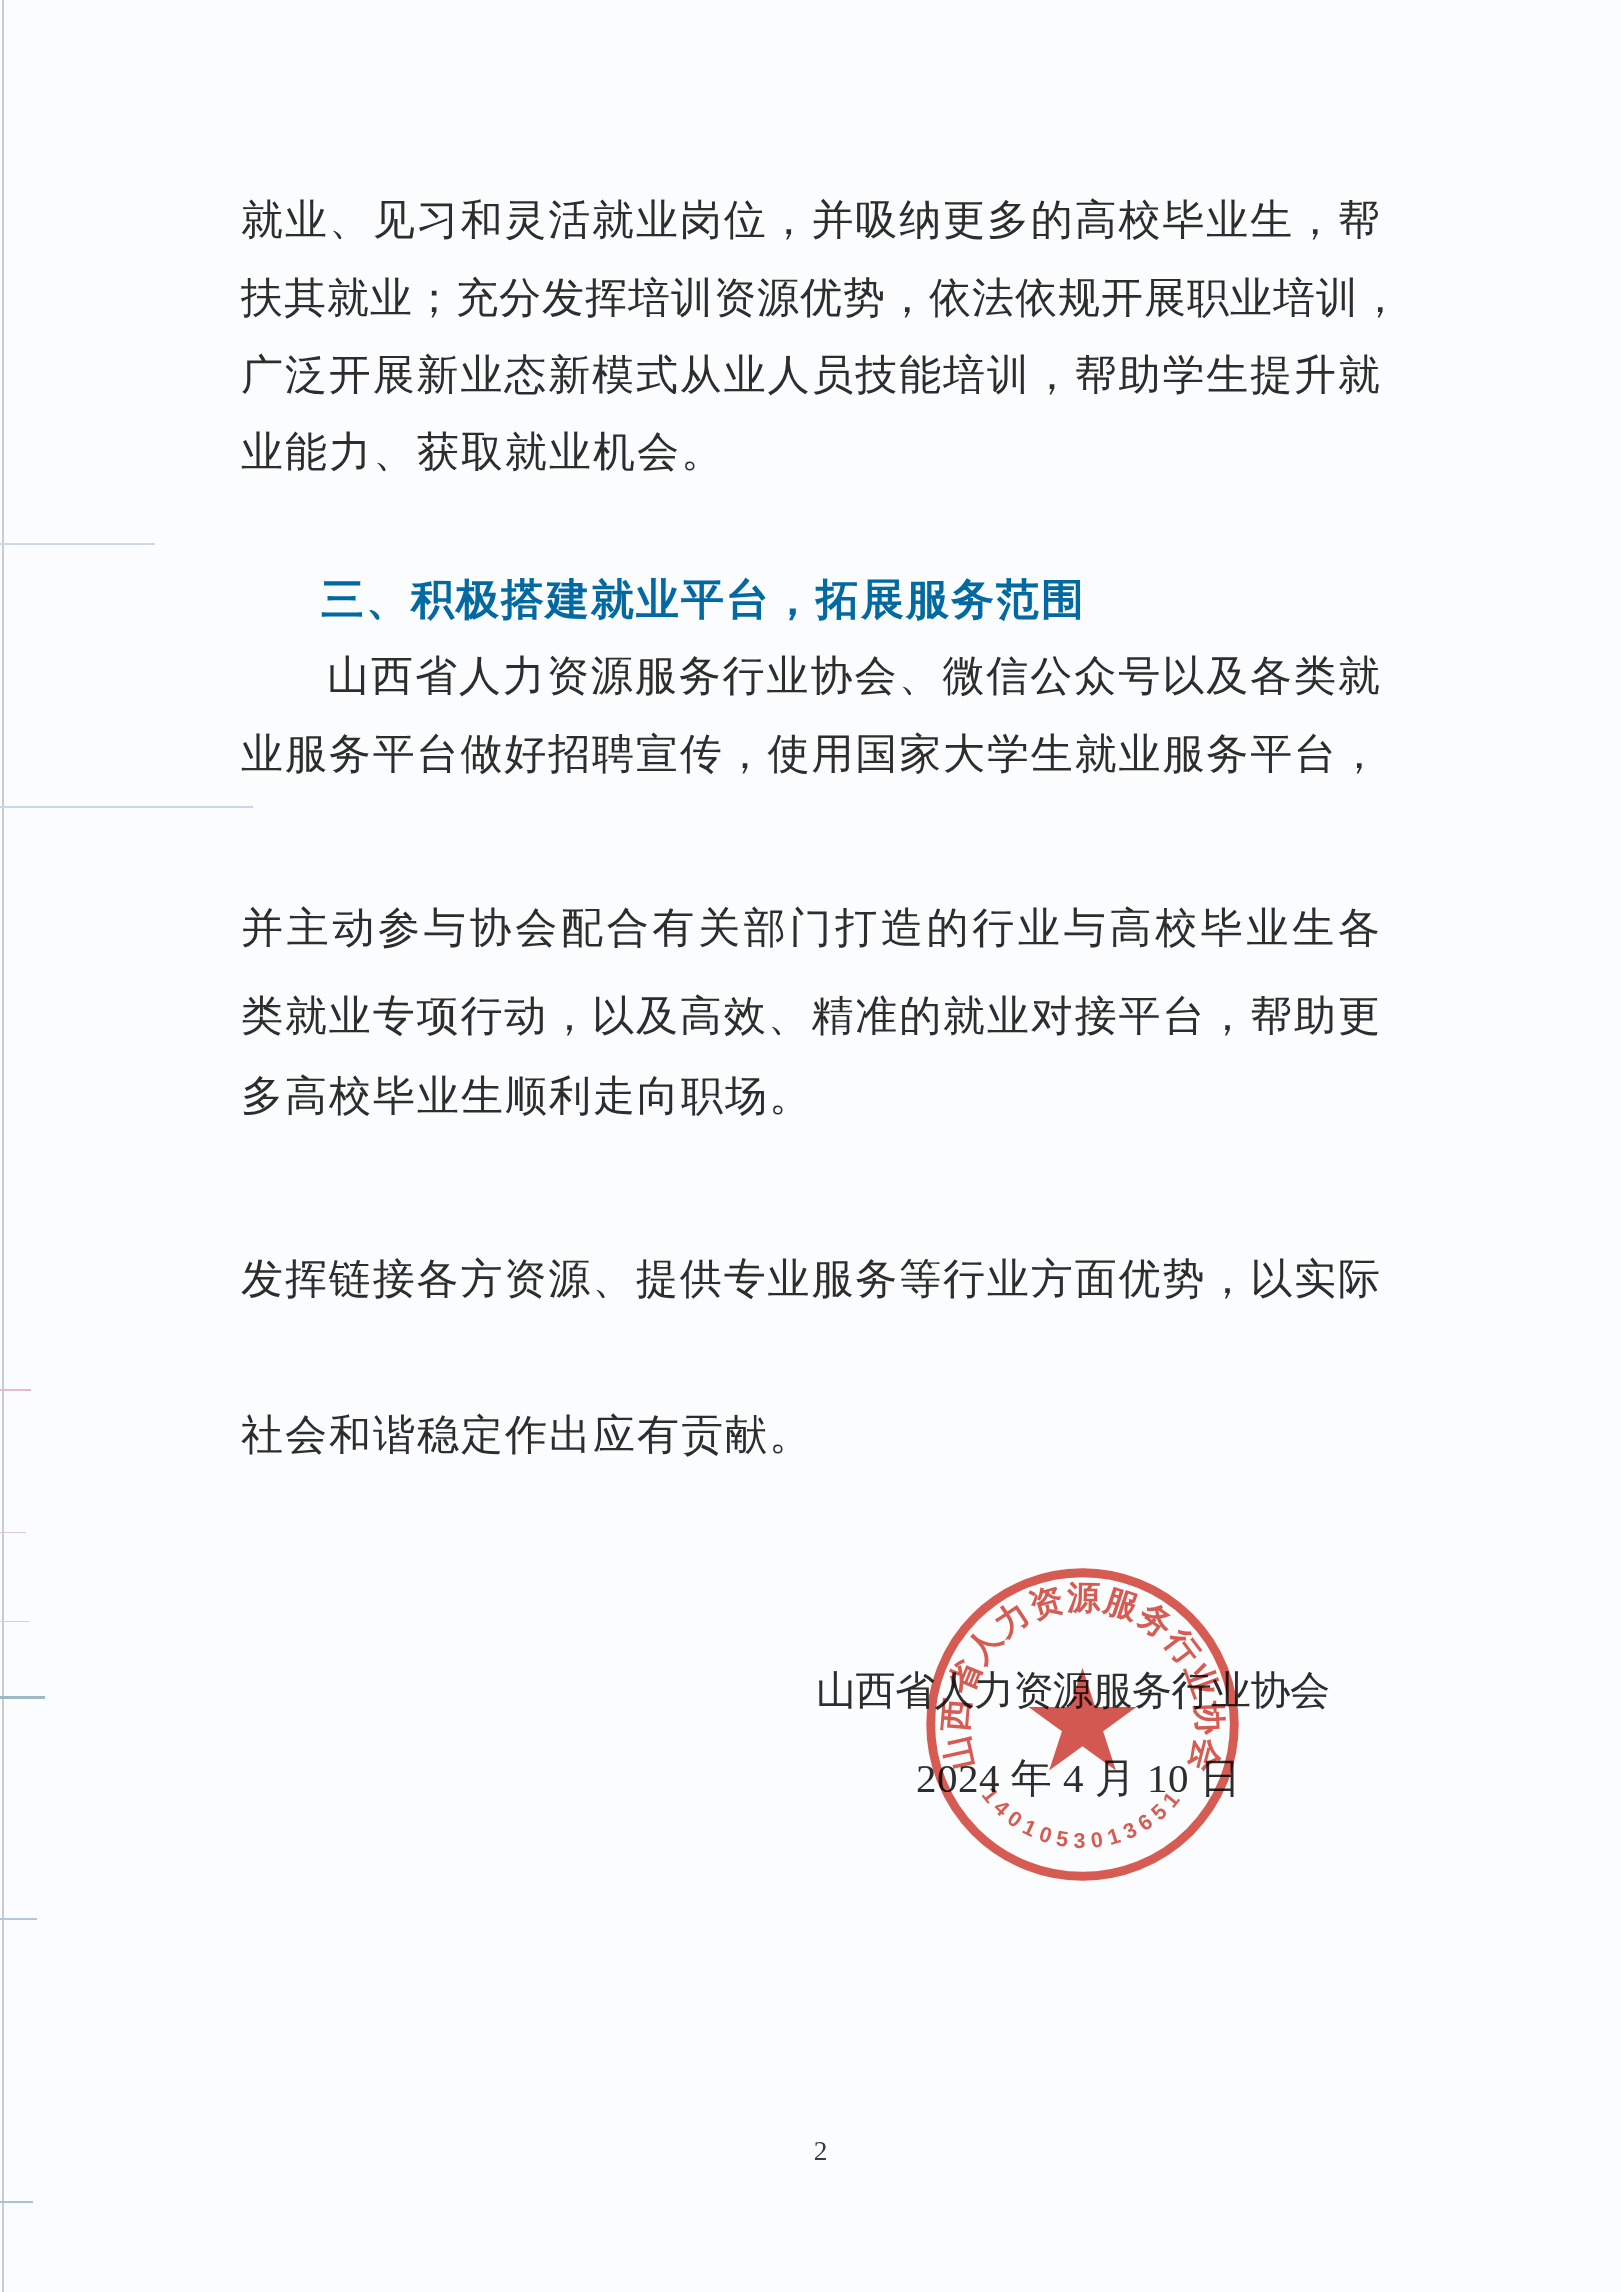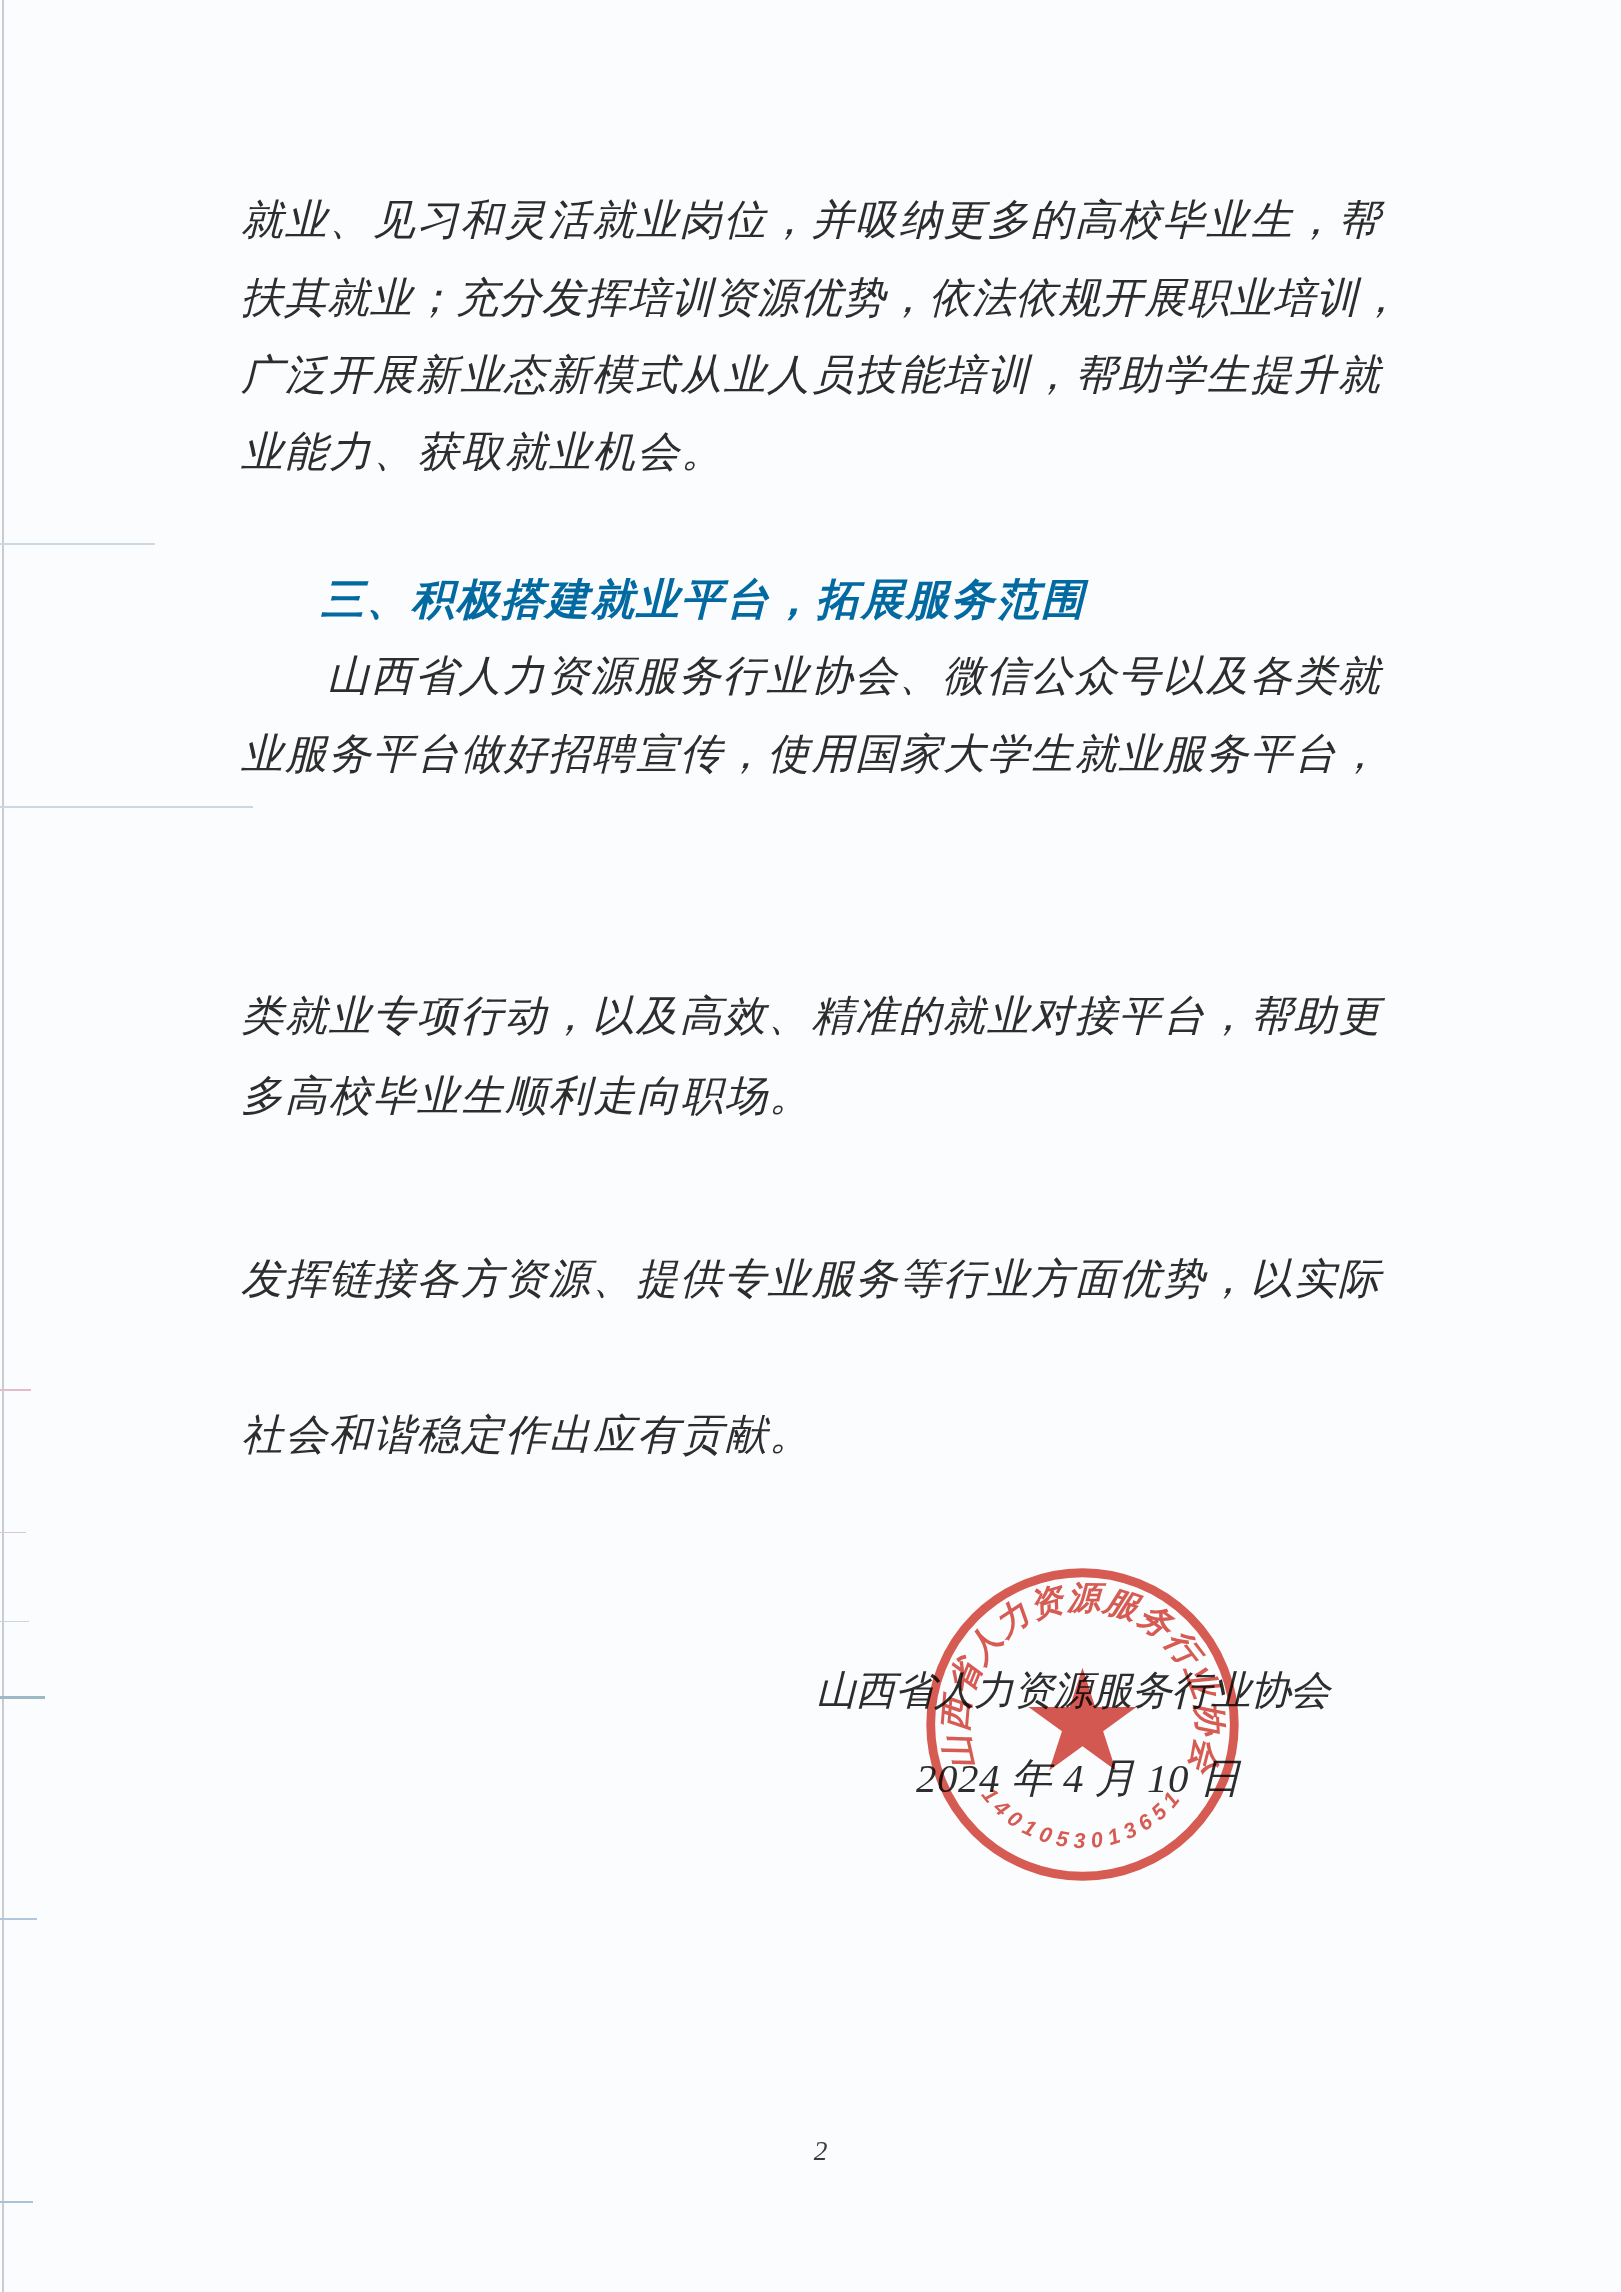--- a/index.html
+++ b/index.html
@@ -1,21 +1,20 @@
 <!DOCTYPE html>
 <html><head>
 <meta charset="utf-8">
 <style>
   html,body { margin:0; padding:0; background:#e8e8e8; }
   .page {
     position:relative; width:1621px; height:2293px;
     background:#fbfcfd; overflow:hidden;
     font-family:"Liberation Serif","DejaVu Serif",serif;
     color:#2d2d2d;
-    font-style:italic;
   }
   
   .line {
     position:absolute; left:241px; width:1140px; height:55px;
     font-size:42px; line-height:55px; letter-spacing:1px;
     text-align:justify; text-align-last:justify; white-space:nowrap;
   }
   .line.end { text-align-last:left; letter-spacing:2px; }
   .line.indent { text-indent:86px; }
   .heading {
@@ -72,20 +71,21 @@
 
   <div class="line" style="top:193px">就业、见习和灵活就业岗位，并吸纳更多的高校毕业生，帮</div>
   <div class="line" style="top:271px">扶其就业；充分发挥培训资源优势，依法依规开展职业培训，</div>
   <div class="line" style="top:348px">广泛开展新业态新模式从业人员技能培训，帮助学生提升就</div>
   <div class="line end" style="top:425px">业能力、获取就业机会。</div>
 
   <div class="heading" style="top:570px">三、积极搭建就业平台，拓展服务范围</div>
 
   <div class="line indent" style="top:649px">山西省人力资源服务行业协会、微信公众号以及各类就</div>
   <div class="line" style="top:727px">业服务平台做好招聘宣传，使用国家大学生就业服务平台，</div>
+  <div class="line" style="top:901px">并主动参与协会配合有关部门打造的行业与高校毕业生各</div>
   <div class="line" style="top:989px">类就业专项行动，以及高效、精准的就业对接平台，帮助更</div>
   <div class="line end" style="top:1069px">多高校毕业生顺利走向职场。</div>
 
   <div class="line" style="top:1252px">发挥链接各方资源、提供专业服务等行业方面优势，以实际</div>
   <div class="line end" style="top:1408px">社会和谐稳定作出应有贡献。</div>
 
   <div class="signature">山西省人力资源服务行业协会</div>
   <div class="doc-date">2024 年 4 月 10 日</div>
 
   <svg class="stamp" viewBox="0 0 336 336" xmlns="http://www.w3.org/2000/svg">

